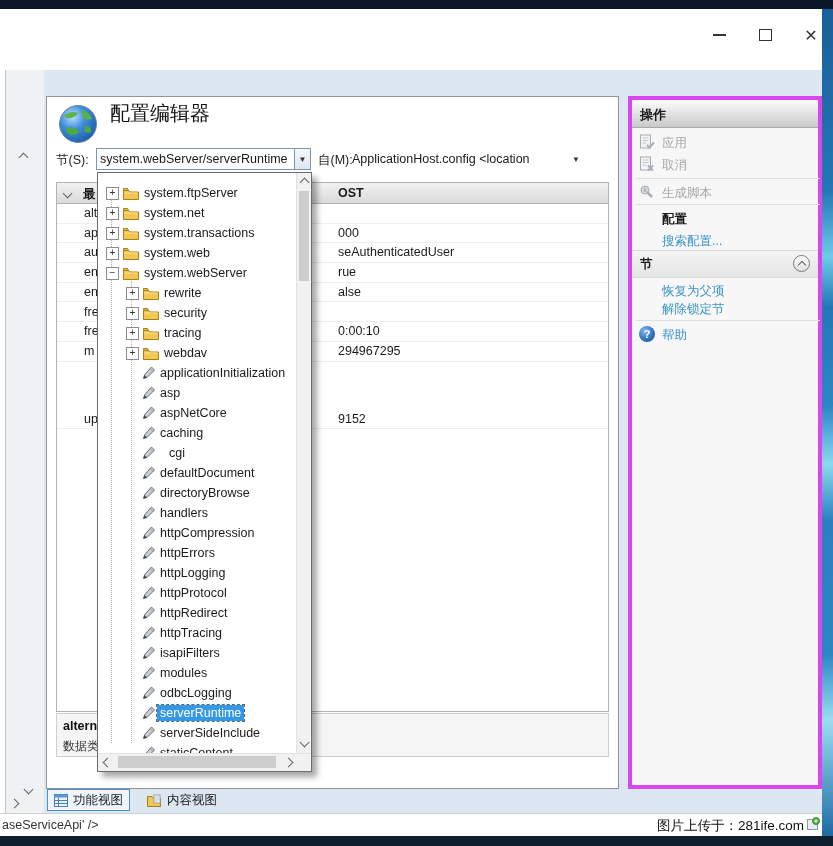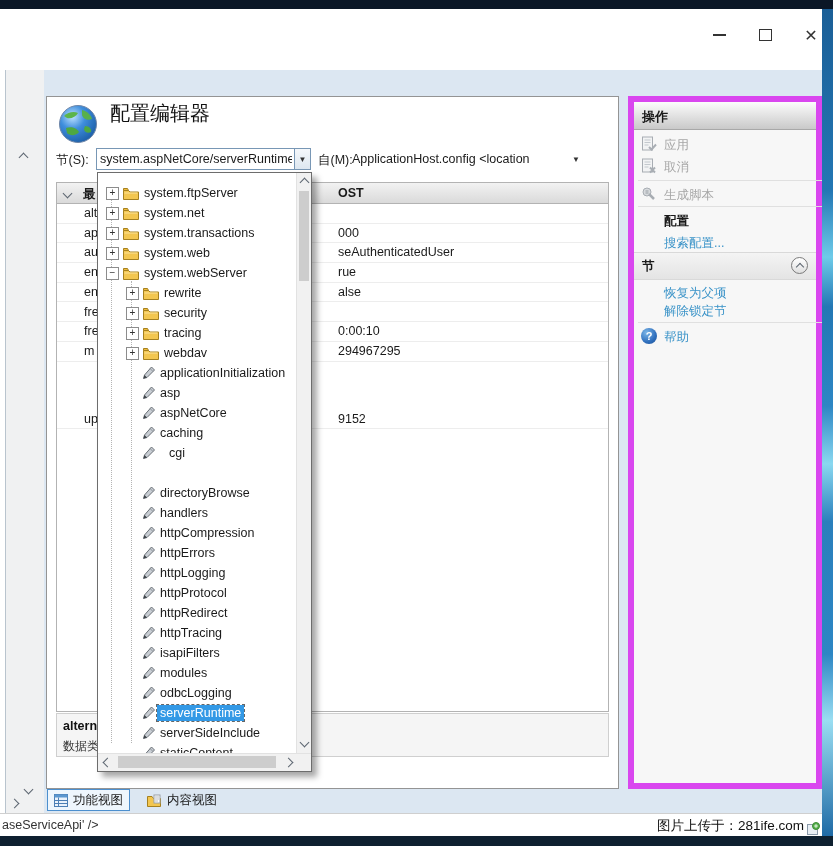--- a/index.html
+++ b/index.html
@@ -50,21 +50,21 @@
   .grid-header .gh-chev{position:absolute;left:7px;top:7px;}
   .grid-header .gh-left{position:absolute;left:26px;top:3px;}
   .grid-header .gh-right{position:absolute;left:281px;top:3px;}
   .grid-row{position:absolute;left:0;width:100%;height:19.7px;border-bottom:1px solid #ededed;font-size:12.5px;}
   .grid-row .gname{position:absolute;left:27px;top:3px;color:#1a1a1a;}
   .grid-row .gvalue{position:absolute;left:281px;top:3px;color:#1a1a1a;}
   .desc-pane{left:56px;top:713px;width:553px;height:44px;background:#f5f5f5;border:1px solid #cfcfcf;box-sizing:border-box;}
   .desc1{position:absolute;left:6px;top:5px;font-size:12.5px;font-weight:bold;color:#111;}
   .desc2{position:absolute;left:6px;top:24px;font-size:12px;color:#333;}
   
-  .actions{left:628px;top:96px;width:194px;height:693px;background:#f7f7f7;border:6px solid #d946ef;box-sizing:border-box;}
+  .actions{left:628px;top:96px;width:194px;height:693px;background:#f7f7f7;border:4px solid #d946ef;box-sizing:border-box;}
   .act-header{position:absolute;left:0;top:0;width:100%;height:27px;
               background:linear-gradient(180deg,#fcfcfc,#c9c9c9);border-bottom:1px solid #a8a8a8;
               font-weight:bold;font-size:13px;}
   .act-header span{position:absolute;left:8px;top:6px;}
   .act-item{position:absolute;left:0;width:100%;height:18px;font-size:12.5px;}
   .act-item .alabel{position:absolute;left:30px;top:1px;}
   .act-icon{position:absolute;left:7px;top:0px;width:16px;height:16px;}
   .disabled{color:#a6a6a6;}
   .link{color:#3a93c8;cursor:pointer;}
   .act-div{position:absolute;left:4px;width:184px;height:1px;background:#e0e0e0;}
@@ -92,21 +92,21 @@
   .vthumb{position:absolute;left:2px;top:18px;width:10px;height:90px;background:#cdcdcd;}
   .hscroll{position:absolute;left:0;bottom:0;width:213px;height:18px;background:#f1f1f1;border-top:1px solid #e2e2e2;box-sizing:border-box;}
   .hthumb{position:absolute;left:20px;top:2px;width:158px;height:12px;background:#cdcdcd;}
   .sbtn{position:absolute;display:flex;align-items:center;justify-content:center;width:14px;height:14px;}
   
   .tab{top:789px;height:22px;display:flex;align-items:center;gap:5px;font-size:12.5px;color:#1a1a1a;padding:0 6px;box-sizing:border-box;}
   .tab1{left:47px;border:1px solid #4c8fce;background:#eef6fd;}
   .tab2{left:141px;}
   .statusbar{left:0;top:813px;width:833px;height:23px;background:#fff;border-top:1px solid #cfcfcf;box-sizing:border-box;}
   .status-text{position:absolute;left:2px;top:4px;font-size:12.5px;color:#333;}
-  .watermark{position:absolute;right:13px;top:817px;display:flex;align-items:flex-end;gap:3px;z-index:80;
+  .watermark{position:absolute;right:13px;top:817px;display:flex;align-items:flex-start;gap:3px;z-index:80;
              font-size:13.5px;color:#111;}
   .right-strip{left:822px;top:9px;width:11px;height:827px;z-index:70;
      background:linear-gradient(180deg,#1b5f97 0%,#2377b4 22%,#6ecbe9 30%,#2377b4 36%,#2d86c4 48%,#8ad8f0 55%,#2a7fbc 62%,#2d86c4 78%,#9adef2 86%,#1f6aa5 100%);}
   .bottom-strip{left:0;top:836px;width:833px;height:10px;background:#0e2030;z-index:75;}
 </style>
 </head>
 <body>
 
 <div class="screen">
 
@@ -171,21 +171,21 @@
       <path d="M6 12 C10 8 16 7 20 9 C18 13 13 15 9 14 Z" fill="#5cb54b"></path>
       <path d="M24 6 C29 7 33 11 34 15 C30 17 25 15 24 11 Z" fill="#58b04a"></path>
       <path d="M8 24 C13 22 19 24 21 28 C18 32 12 32 9 29 Z" fill="#4ea841"></path>
       <path d="M27 22 C31 22 34 25 33 28 C30 30 26 28 26 25 Z" fill="#4ea841"></path>
     </svg>
   </div>
   <div class="abs page-title">配置编辑器</div>
 
   <div class="abs fld-label" style="left:56px;top:152px;">节(S):</div>
   <div class="abs combo1">
-    <span class="cval">system.aspNetCore/serverRuntime</span>
+    <span class="cval">system.webServer/serverRuntime</span>
     <span class="cbtn">
         <span>▼</span>
       </span>
   </div>
   <div class="abs fld-label" style="left:318px;top:152px;">自(M):</div>
   <div class="abs combo2">
     <span>ApplicationHost.config  &lt;location</span>
     <span class="caret2">▼</span>
   </div>
 
@@ -448,20 +448,30 @@
         <div class="tree-row" style="top: 270px; padding-left: 40px; gap: 9px;">
           <span class="t-icon">
             <svg width="13" height="14" viewBox="0 0 13 14">
               <path d="M9.5 1 L12.5 4 L5 11.5 L1.5 12.5 L2.5 9 Z" fill="#c9ced4" stroke="#6a7076"></path>
               <path d="M1.5 12.5 L2.5 9 L5 11.5 Z" fill="#3f454b"></path>
               <path d="M8 2.5 L11 5.5" stroke="#8d949b"></path>
             </svg>
           </span>
           <span class="tlabel">cgi</span>
         </div>
+        <div class="tree-row" style="top: 290px; padding-left: 40px;">
+          <span class="t-icon">
+            <svg width="13" height="14" viewBox="0 0 13 14">
+              <path d="M9.5 1 L12.5 4 L5 11.5 L1.5 12.5 L2.5 9 Z" fill="#c9ced4" stroke="#6a7076"></path>
+              <path d="M1.5 12.5 L2.5 9 L5 11.5 Z" fill="#3f454b"></path>
+              <path d="M8 2.5 L11 5.5" stroke="#8d949b"></path>
+            </svg>
+          </span>
+          <span class="tlabel">defaultDocument</span>
+        </div>
         <div class="tree-row" style="top: 310px; padding-left: 40px;">
           <span class="t-icon">
             <svg width="13" height="14" viewBox="0 0 13 14">
               <path d="M9.5 1 L12.5 4 L5 11.5 L1.5 12.5 L2.5 9 Z" fill="#c9ced4" stroke="#6a7076"></path>
               <path d="M1.5 12.5 L2.5 9 L5 11.5 Z" fill="#3f454b"></path>
               <path d="M8 2.5 L11 5.5" stroke="#8d949b"></path>
             </svg>
           </span>
           <span class="tlabel">directoryBrowse</span>
         </div>

